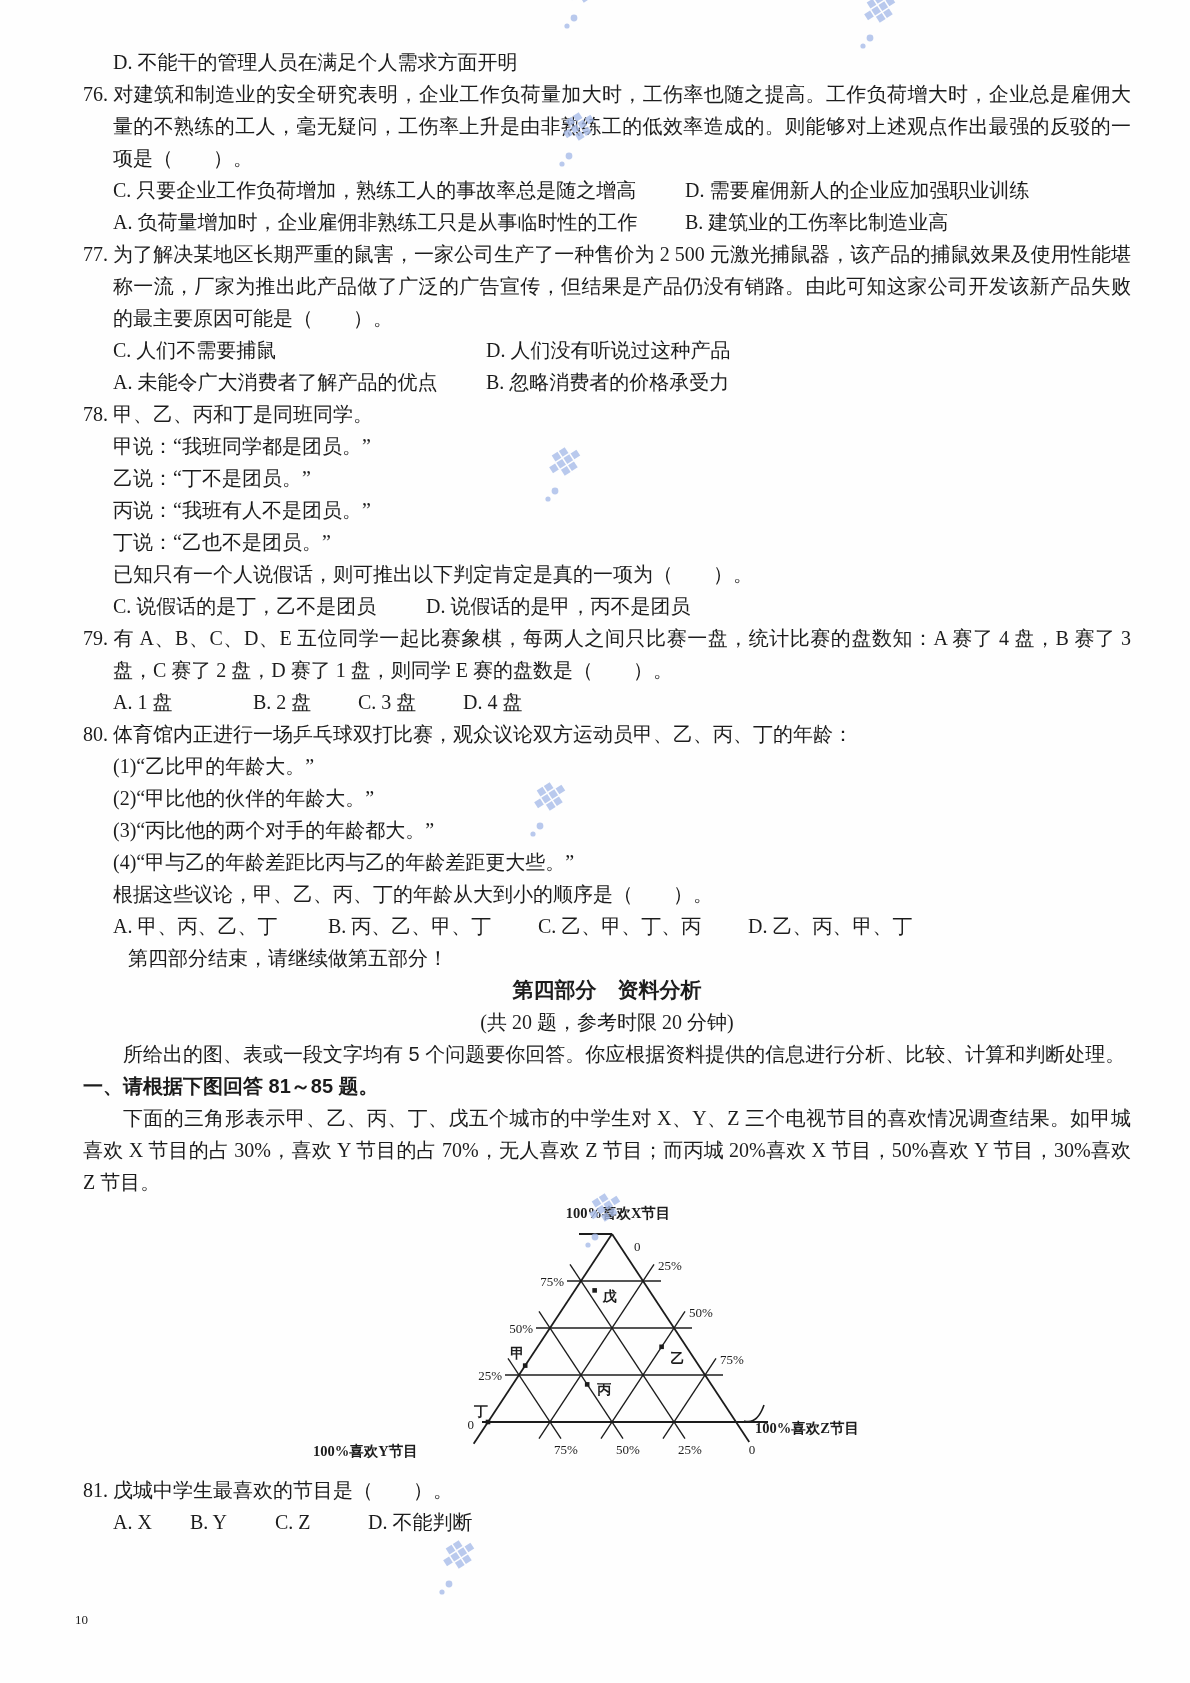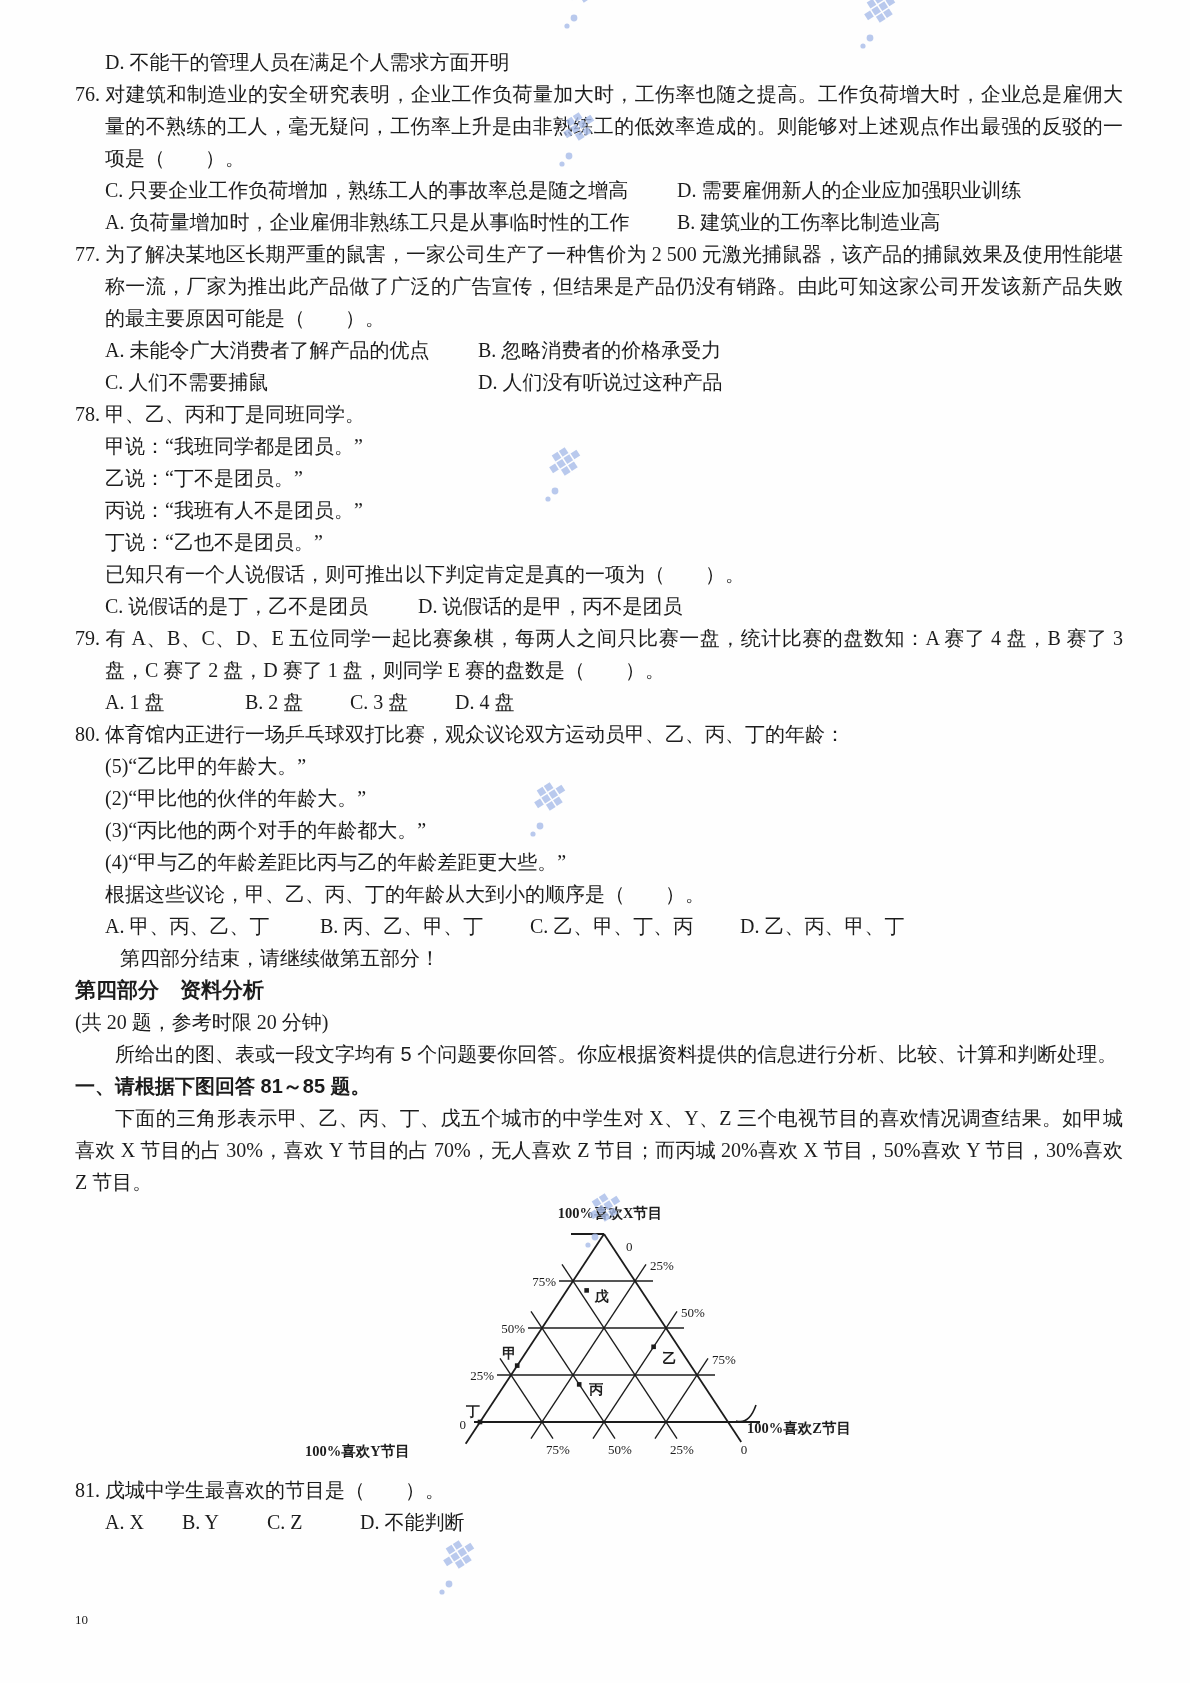--- a/index.html
+++ b/index.html
@@ -3,30 +3,30 @@
 <meta charset="utf-8">
 <style>
   * { box-sizing: border-box; }
   html,body { margin:0; padding:0; }
   body {
     width:1190px; height:1683px; position:relative; overflow:hidden;
     background:#fefefe; color:#1c1c1c;
     font-family:"Liberation Serif","DejaVu Serif",serif;
   }
   .content {
-    position:absolute; left:75px; top:46px; width:1048px;
+    position:absolute; left:83px; top:46px; width:1048px;
   }
   .t { margin:0; font-size:20px; line-height:32px; text-align:justify; }
   .serif { font-family:"Liberation Serif","DejaVu Serif",serif; }
   .sans  { font-family:"Liberation Sans","DejaVu Sans",sans-serif; }
   .q   { padding-left:30px; text-indent:-30px; }      
   .opt { padding-left:30px; }                          
   .ind { text-indent:40px; }                           
   .note { padding-left:45px; }
-  .center { }
+  .center { text-align:center; }
   .bold { font-weight:bold; }
   .fs21 { font-size:21px; }
   .ib { display:inline-block; vertical-align:top; }
   .w572{width:572px} .w373{width:373px} .w313{width:313px}
   .w140{width:140px} .w105{width:105px}
   .w215{width:215px} .w210{width:210px}
   .w77{width:77px} .w85{width:85px} .w93{width:93px}
   .diagram-wrap { margin:6px 0 0 225px; width:570px; height:270px; }
   svg text { font-family:"Liberation Serif","DejaVu Serif",serif; }
   .pagenum { position:absolute; left:75px; top:1612px; font-size:13px; }
@@ -42,43 +42,43 @@
   <p class="t q serif">76. 对建筑和制造业的安全研究表明，企业工作负荷量加大时，工伤率也随之提高。工作负荷增大时，企业总是雇佣大量的不熟练的工人，毫无疑问，工伤率上升是由非熟练工的低效率造成的。则能够对上述观点作出最强的反驳的一项是（　　）。</p>
   <p class="t opt serif">
     <span class="ib w572">C. 只要企业工作负荷增加，熟练工人的事故率总是随之增高</span><span>D. 需要雇佣新人的企业应加强职业训练</span>
   </p>
   <p class="t opt serif">
     <span class="ib w572">A. 负荷量增加时，企业雇佣非熟练工只是从事临时性的工作</span><span>B. 建筑业的工伤率比制造业高</span>
   </p>
 
   <p class="t q serif">77. 为了解决某地区长期严重的鼠害，一家公司生产了一种售价为 2 500 元激光捕鼠器，该产品的捕鼠效果及使用性能堪称一流，厂家为推出此产品做了广泛的广告宣传，但结果是产品仍没有销路。由此可知这家公司开发该新产品失败的最主要原因可能是（　　）。</p>
   <p class="t opt serif">
+    <span class="ib w373">C. 人们不需要捕鼠</span><span>D. 人们没有听说过这种产品</span>
+  </p>
+  <p class="t opt serif">
     <span class="ib w373">A. 未能令广大消费者了解产品的优点</span><span>B. 忽略消费者的价格承受力</span>
-  </p>
-  <p class="t opt serif">
-    <span class="ib w373">C. 人们不需要捕鼠</span><span>D. 人们没有听说过这种产品</span>
   </p>
 
   <p class="t q serif">78. 甲、乙、丙和丁是同班同学。</p>
   <p class="t opt serif">甲说：“我班同学都是团员。”</p>
   <p class="t opt serif">乙说：“丁不是团员。”</p>
   <p class="t opt serif">丙说：“我班有人不是团员。”</p>
   <p class="t opt serif">丁说：“乙也不是团员。”</p>
   <p class="t opt serif">已知只有一个人说假话，则可推出以下判定肯定是真的一项为（　　）。</p>
   <p class="t opt serif">
     <span class="ib w313">C. 说假话的是丁，乙不是团员</span><span>D. 说假话的是甲，丙不是团员</span>
   </p>
 
   <p class="t q serif">79. 有 A、B、C、D、E 五位同学一起比赛象棋，每两人之间只比赛一盘，统计比赛的盘数知：A 赛了 4 盘，B 赛了 3 盘，C 赛了 2 盘，D 赛了 1 盘，则同学 E 赛的盘数是（　　）。</p>
   <p class="t opt serif">
     <span class="ib w140">A. 1 盘</span><span class="ib w105">B. 2 盘</span><span class="ib w105">C. 3 盘</span><span>D. 4 盘</span>
   </p>
 
   <p class="t q serif">80. 体育馆内正进行一场乒乓球双打比赛，观众议论双方运动员甲、乙、丙、丁的年龄：</p>
-  <p class="t opt serif">(5)“乙比甲的年龄大。”</p>
+  <p class="t opt serif">(1)“乙比甲的年龄大。”</p>
   <p class="t opt serif">(2)“甲比他的伙伴的年龄大。”</p>
   <p class="t opt serif">(3)“丙比他的两个对手的年龄都大。”</p>
   <p class="t opt serif">(4)“甲与乙的年龄差距比丙与乙的年龄差距更大些。”</p>
   <p class="t opt serif">根据这些议论，甲、乙、丙、丁的年龄从大到小的顺序是（　　）。</p>
   <p class="t opt serif">
     <span class="ib w215">A. 甲、丙、乙、丁</span><span class="ib w210">B. 丙、乙、甲、丁</span><span class="ib w210">C. 乙、甲、丁、丙</span><span>D. 乙、丙、甲、丁</span>
   </p>
 
   <p class="t note serif">第四部分结束，请继续做第五部分！</p>
   <p class="t center sans bold fs21">第四部分　资料分析</p>

